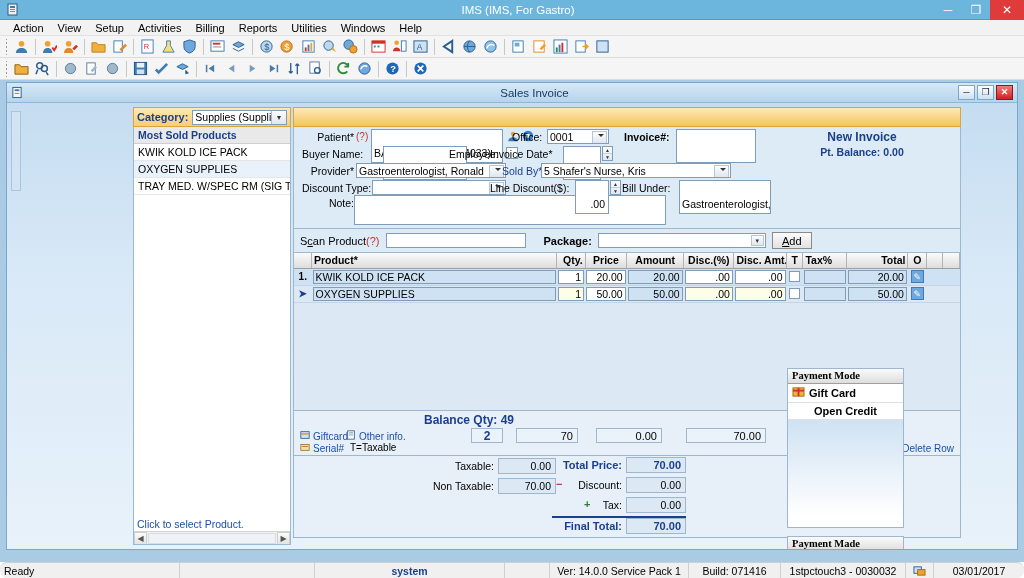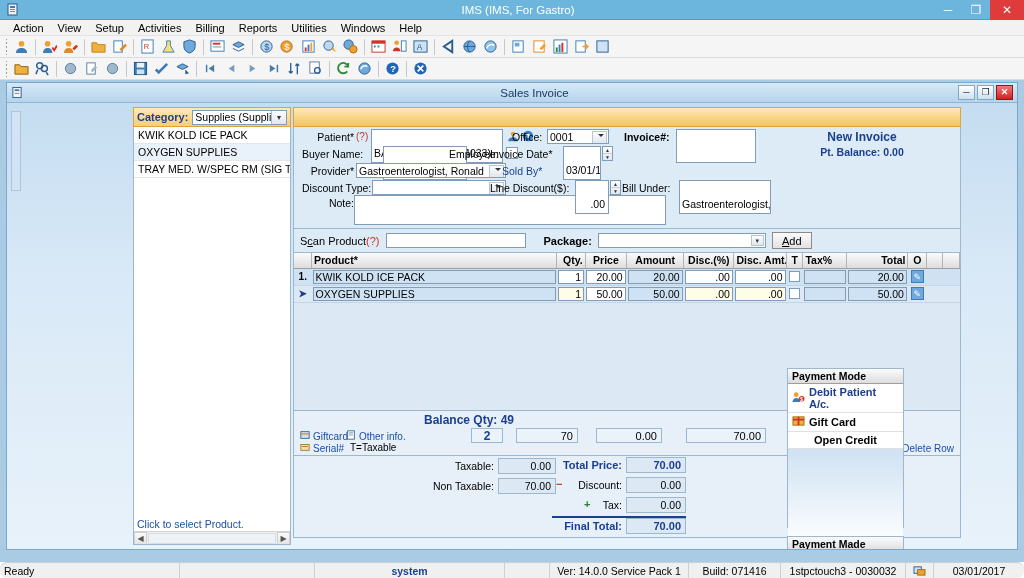--- a/index.html
+++ b/index.html
@@ -528,20 +528,21 @@
     width: 117px; height: 160px;
     border: 1px solid #9db8ce;
     background: #ffffff;
   }
   .panel-header {
     background: linear-gradient(to bottom,#fbfbfb,#dddddd);
     border-bottom: 1px solid #9e9e9e;
     font-size: 10.5px; font-weight: bold;
     padding: 1px 4px;
     height: 15px;
+    font-family: Liberation Serif, serif;
   }
   .pay-item {
     display: flex; align-items: center; gap: 4px;
     padding: 2px 4px;
     font-size: 11px;
     font-weight: bold;
     border-bottom: 1px solid #e0e0e0;
   }
   .pay-item.blue { color: #1b3f8f; }
   .pay-item.dark { color: #000; justify-content: center; }
@@ -931,20 +932,21 @@
 
       <div id="left-panel">
         <div id="category-row">
           <span class="cat-label">Category:</span>
           <span class="combo">
             <span>Supplies (Supplies)</span>
             <span class="arrow">▾</span>
           </span>
         </div>
         <div id="product-list">
+          <div class="pl-header">Most Sold Products</div>
           <div class="pl-item">KWIK KOLD ICE PACK</div>
           <div class="pl-item alt">OXYGEN SUPPLIES</div>
           <div class="pl-item">TRAY MED. W/SPEC RM (SIG TRAY)</div>
           <div id="pl-footer">
             <div id="pl-hint">Click to select Product.</div>
             <div id="pl-scroll">
               <span class="sb-btn">◀</span>
               <span class="sb-track"></span>
               <span class="sb-btn">▶</span>
             </div>
@@ -1000,20 +1002,24 @@
           </span>
 
           <span class="fld-label req" style="left:196px; top:21px;">Invoice Date</span>
           <span class="txtin" style="left:269px; top:19px; width:38px;">03/01/17</span>
           <span class="spin" style="left:308px; top:19px;">
               <div>▲</div>
               <div>▼</div>
             </span>
 
           <span class="fld-label req blue" style="left:208px; top:38px;">Sold By</span>
+          <span class="cmb" style="left:247px; top:36px; width:190px;">
+            <span class="cv">5 Shafer's Nurse, Kris</span>
+            <span class="caret"></span>
+          </span>
 
           <span class="fld-label" style="left:196px; top:55px;">Line Discount($):</span>
           <span class="txtin num" style="left:281px; top:53px; width:34px;">.00</span>
           <span class="spin" style="left:316px; top:53px;">
               <div>▲</div>
               <div>▼</div>
             </span>
 
           <span class="fld-label bold" style="left:330px; top:4px;">Invoice#:</span>
           <span class="txtin" style="left:382px; top:2px; width:80px;"></span>
@@ -1208,31 +1214,20 @@
 
           <div id="final-rule" style="left:258px; top:60px; width:134px;"></div>
 
           <span class="tot-label bold" style="left:254px; top:64px; width:74px;">Final Total:</span>
           <span class="tot-box bold" style="left:332px; top:62px; width:60px;">70.00</span>
         </div>
       </div>
 
       <div id="pay-panel">
         <div class="panel-header">Payment Mode</div>
-        <div class="pay-item blue">
-          <span>
-            <svg width="13" height="12" viewBox="0 0 14 13">
-                <circle cx="4.5" cy="4" r="2.6" fill="#f0a030"></circle>
-                <path d="M0.5 12c0-2.8 2-4.3 4.2-4.3s4.2 1.5 4.2 4.3z" fill="#3d7cb5"></path>
-                <circle cx="10.5" cy="8.5" r="3" fill="#d4302a"></circle>
-                <text x="8.8" y="11" font-size="5" fill="#fff">$</text>
-              </svg>
-          </span>
-          <span>Debit Patient A/c.</span>
-        </div>
         <div class="pay-item">
           <span>
             <svg width="13" height="12" viewBox="0 0 14 13">
                 <rect x="1" y="2" width="12" height="9" fill="#f0b040" stroke="#a06d10"></rect>
                 <rect x="1" y="4" width="12" height="2" fill="#d4302a"></rect>
                 <rect x="6" y="2" width="2" height="9" fill="#d4302a"></rect>
               </svg>
           </span>
           <span>Gift Card</span>
         </div>

